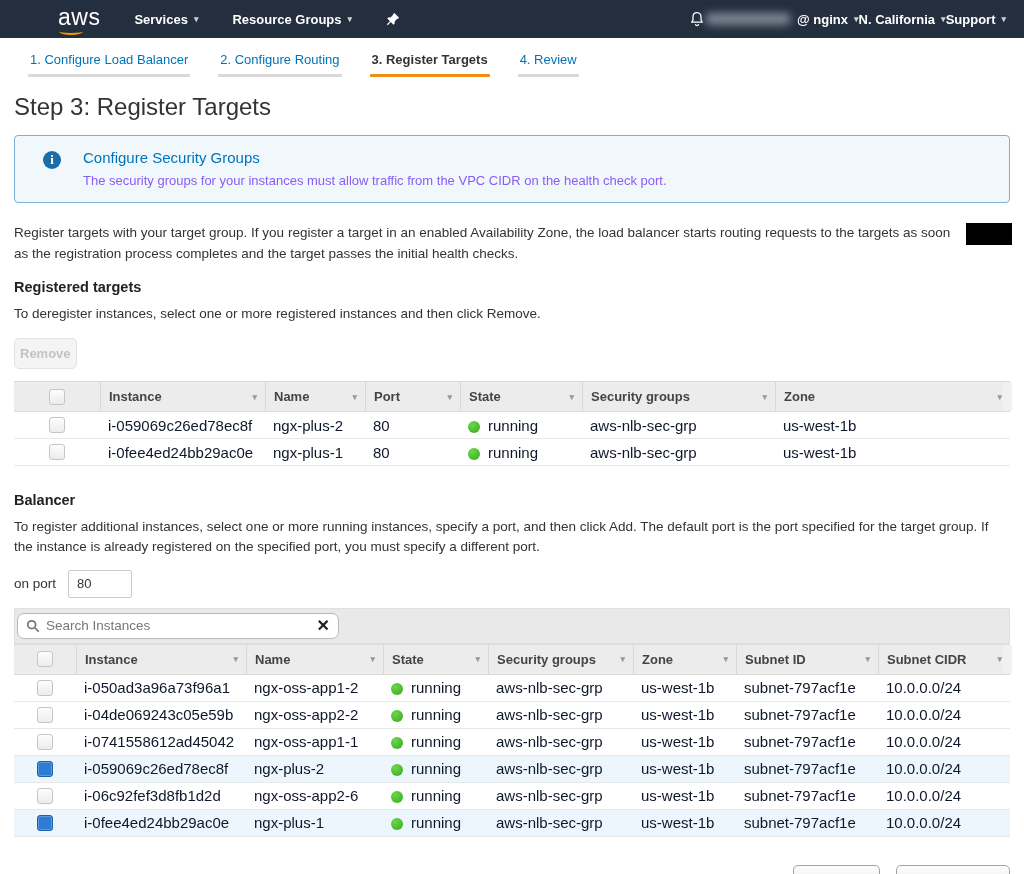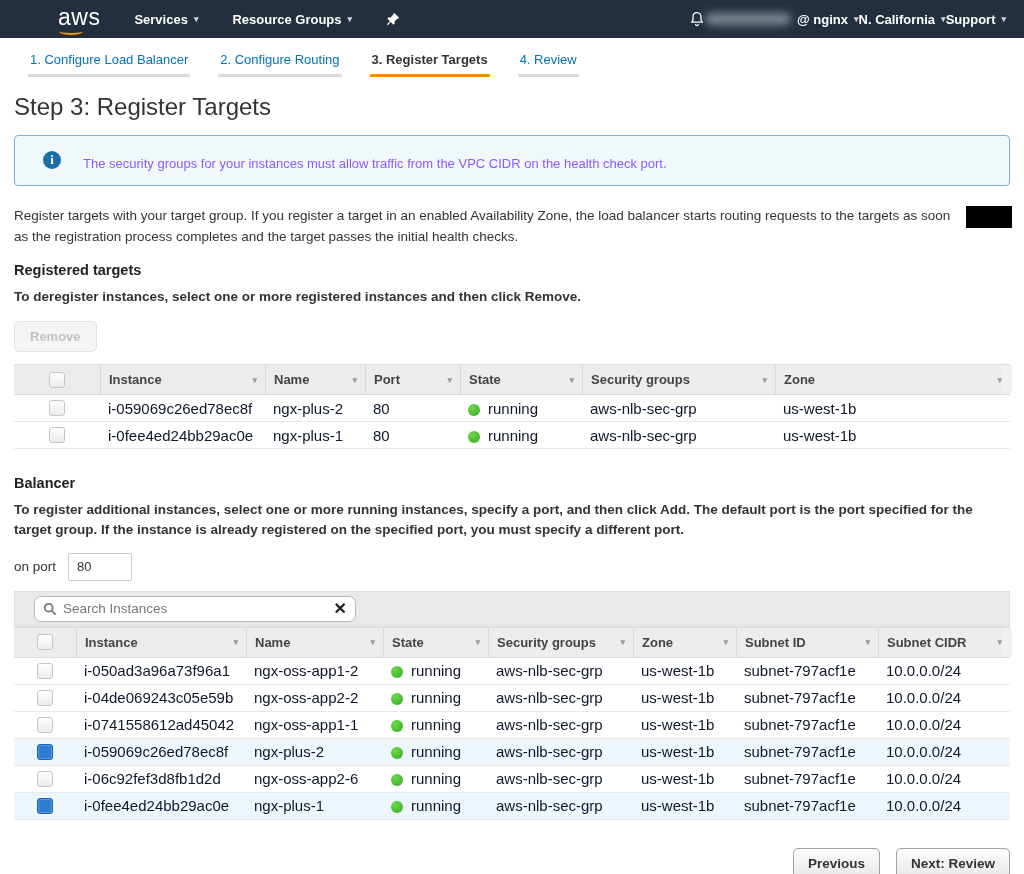--- a/index.html
+++ b/index.html
@@ -33,24 +33,24 @@
   .info-icon { flex:0 0 auto; width:18px; height:18px; border-radius:50%; background:#1a6da8; color:#fff; font-family:"Liberation Serif", serif; font-weight:bold; font-size:13px; text-align:center; line-height:18px; margin-top:2px; }
   .info-title { color:#0073bb; font-size:15px; }
   .info-body { font-size:13px; color:#8b5cf6; margin-top:7px; }
 
   
   .intro-wrap { position:relative; margin:20px 14px 0 14px; padding-right:48px; }
   .intro { font-size:13.5px; line-height:1.55; color:#333; }
   .redacted { position:absolute; right:-2px; top:0; width:46px; height:22px; background:#000; border:2px solid #000; }
 
   .section-heading { font-size:14.5px; font-weight:bold; color:#222; margin:14px 14px 0 14px; }
-  .section-help { font-size:13.5px; color:#333; margin:9px 14px 0 14px; line-height:1.5;font-weight:bold; }
-
-  
-  .btn-disabled { margin:14px 0 0 14px; display:inline-block; background:#f4f4f4; border:1px solid #e2e2e2; border-radius:5px; padding:7px 15px; font-size:13px; font-weight:bold; color:#c3c3c3; }
+  .section-help { font-size:13.5px; color:#333; margin:9px 14px 0 14px; line-height:1.5; }
+
+  
+  .btn-disabled { margin:14px 0 0 14px; display:inline-block; background:#f4f4f4; border:1px solid #e2e2e2; border-radius:5px; padding:7px 5px; font-size:13px; font-weight:bold; color:#c3c3c3; }
   .btn-primary { display:inline-block; background:linear-gradient(#3e86d6,#2f71bf); border:1px solid #2b67ad; border-radius:4px; padding:7px 14px; font-size:13px; font-weight:bold; color:#fff; cursor:pointer; }
   .btn-std { display:inline-block; background:linear-gradient(#fdfdfd,#e7e7e7); border:1px solid #a3a3a3; border-radius:5px; padding:7px 14px; font-size:13.5px; font-weight:bold; color:#333; cursor:pointer; }
 
   
   .tbl { margin:12px 14px 0 14px; position:relative; }
   .thead { display:flex; background:#ececec; border-top:1px solid #dcdcdc; border-bottom:1px solid #dcdcdc; height:31px; align-items:center; font-size:13px; font-weight:bold; color:#444; }
   .th { padding:0 8px; display:flex; align-items:center; height:100%; border-left:1px solid #d8d8d8; cursor:pointer; }
   .th:first-child { border-left:none; }
   .sort { margin-left:auto; color:#999; font-size:9px; padding-left:6px; }
   .trow { display:flex; align-items:center; height:27px; border-bottom:1px solid #e8e8e8; font-size:15px; color:#0f172a; background:#fff; }
@@ -63,21 +63,21 @@
   .scroll-track { position:absolute; top:1px; right:-2px; width:10px; height:29px; background:#f1f1f1; border-radius:2px; cursor:pointer; }
 
   
   .t1 .c0{width:86px;} .t1 .c1{width:165px;} .t1 .c2{width:100px;} .t1 .c3{width:95px;} .t1 .c4{width:122px;} .t1 .c5{width:193px;} .t1 .c6{flex:1;}
   
   .t2 .c0{width:62px;} .t2 .c1{width:170px;} .t2 .c2{width:137px;} .t2 .c3{width:105px;} .t2 .c4{width:145px;} .t2 .c5{width:103px;} .t2 .c6{width:142px;} .t2 .c7{flex:1;}
 
   
   .add-row { display:flex; align-items:center; gap:12px; margin:12px 14px 0 14px; font-size:13.5px; }
   .port-input { width:64px; height:28px; border:1px solid #ccc; border-radius:2px; padding:4px 8px; font-size:13px; color:#333; font-family:"Liberation Sans", sans-serif; }
-  .search-strip { margin:10px 14px 0 14px; background:#e9e9e9; border:1px solid #e0e0e0; padding:4px 19px; }
+  .search-strip { margin:10px 14px 0 14px; background:#e9e9e9; border:1px solid #e0e0e0; padding:4px 2px; }
   .search-box { display:flex; align-items:center; width:322px; height:26px; background:#fff; border:1px solid #b9b9b9; border-radius:7px; padding:0 8px; gap:6px; }
   .search-box input { border:none; outline:none; flex:1; font-size:13.5px; color:#333; font-family:"Liberation Sans", sans-serif; background:transparent; }
   .search-box input::placeholder { color:#777; }
   .mag { width:14px; height:14px; stroke:#777; fill:none; stroke-width:2; }
   .clear-x { font-size:16px; font-weight:bold; color:#222; cursor:pointer; line-height:1; }
 
   
   .footer { display:flex; justify-content:flex-end; align-items:center; gap:16px; margin:20px 14px 0 14px; padding:8px 0 12px 0; }
 </style>
 </head>
@@ -144,20 +144,21 @@
       <div class="bar"></div>
   </div>
 </div>
 
 <div class="page-title">Step 3: Register Targets</div>
 
 
 <div class="info-box">
   <div class="info-icon">i</div>
   <div>
+    <div class="info-title">Configure Security Groups</div>
     <div class="info-body">The security groups for your instances must allow traffic from the VPC CIDR on the health check port.</div>
   </div>
 </div>
 
 
 <div class="intro-wrap">
   <div class="intro">Register targets with your target group. If you register a target in an enabled Availability Zone, the load balancer starts routing requests to the targets as soon as the registration process completes and the target passes the initial health checks.</div>
   <div class="redacted"></div>
 </div>
 

